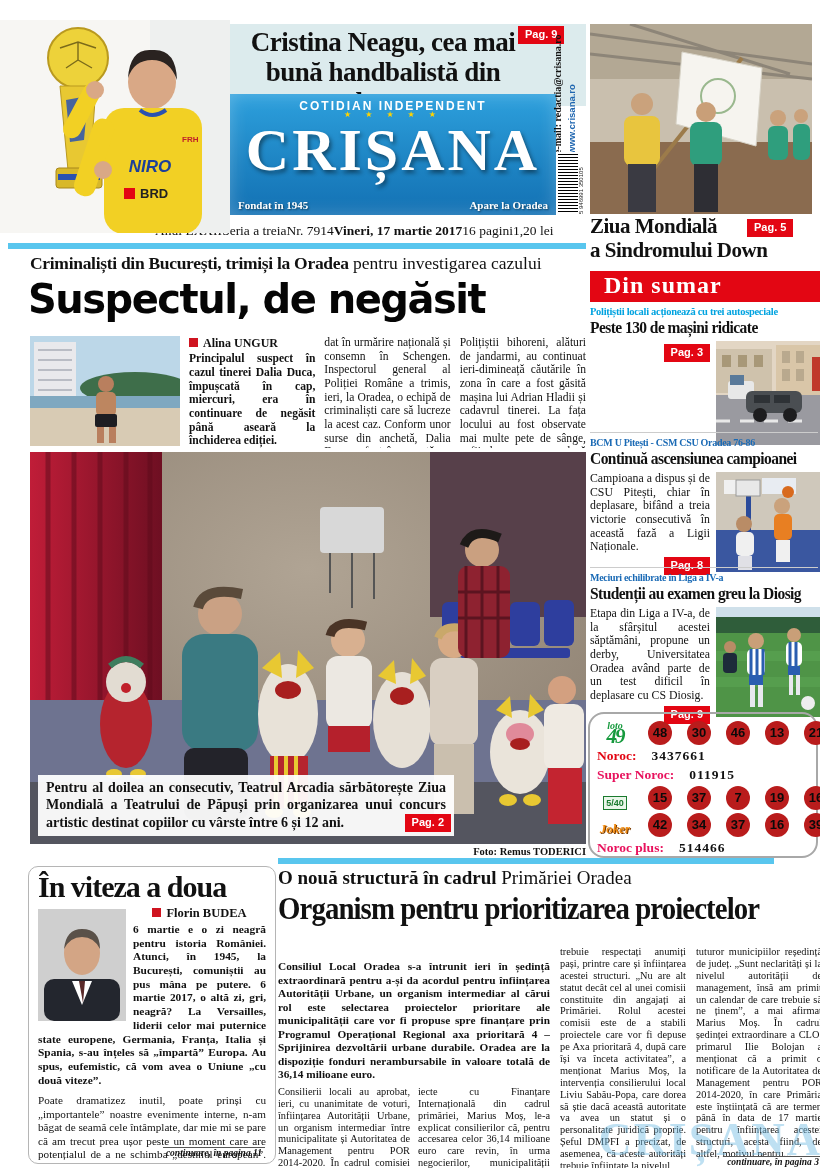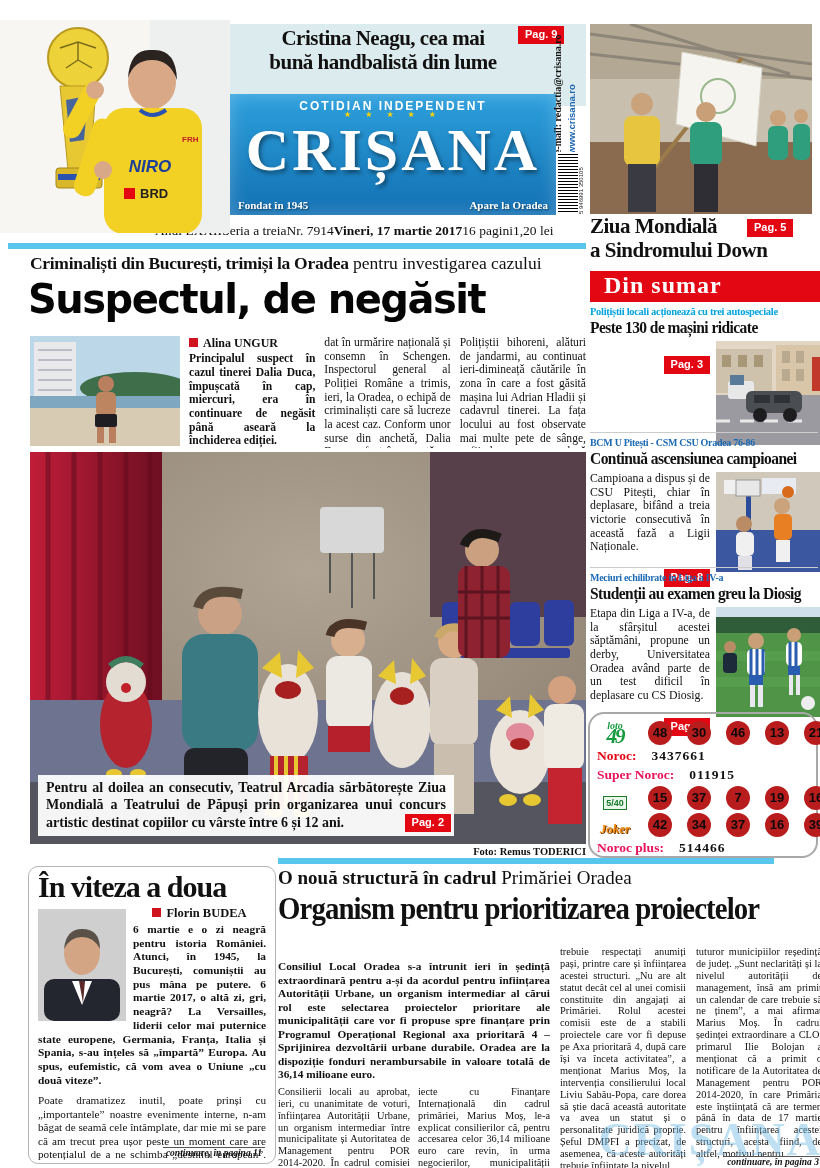--- a/index.html
+++ b/index.html
@@ -3,21 +3,21 @@
 <meta charset="utf-8">
 <style>
   *{margin:0;padding:0;box-sizing:border-box}
   html,body{background:#888}
   #page{position:relative;width:820px;height:1168px;margin:0 auto;background:#fff;
         font-family:"Liberation Serif",serif;color:#111;overflow:hidden}
   .abs{position:absolute}
   
   .banner-band{left:8px;top:24px;width:578px;height:82px;background:#dcebed}
   .banner-title{left:238px;top:27px;width:290px;text-align:center;font-weight:bold;
-                font-size:21px;line-height:1.12;letter-spacing:-0.5px}
+                font-size:27px;line-height:1.12;letter-spacing:-0.5px}
   .pag{display:inline-block;background:#e30613;color:#fff;
        font:bold 11px/1.45 "Liberation Sans",sans-serif;padding:1px 7px}
   .banner-badge{left:518px;top:26px}
   .masthead{left:230px;top:94px;width:326px;height:121px;
             background:linear-gradient(180deg,#2da0dd 0%,#1e85c4 55%,#1371b4 100%);
             box-shadow:inset 0 0 18px rgba(255,255,255,.25)}
   .tagline{left:0;top:5px;width:100%;text-align:center;color:#fff;
            font:bold 12px "Liberation Sans",sans-serif;letter-spacing:2px}
   .stars{left:0;top:16px;width:100%;text-align:center;color:#ffd400;font-size:8px;letter-spacing:6px}
   .mast-title{left:0;top:22px;width:100%;text-align:center;color:#fff;font-weight:bold;
@@ -60,21 +60,21 @@
   .dinsumar{left:590px;top:271px;width:230px;height:31px;background:#e30613;color:#fff;
             font-weight:bold;font-size:24px;padding:0 0 0 14px;line-height:29px;letter-spacing:1px}
   .sb-story{left:590px;width:230px}
   .sb-kicker{font-weight:bold;font-size:10px;letter-spacing:-0.3px;white-space:nowrap}
   .k-cyan{color:#00a3e0;font-size:10.5px}
   .k-blue{color:#1a6ab5}
   .sb-head{font-weight:bold;font-size:16.5px;letter-spacing:-0.6px;white-space:nowrap;
            transform:scaleX(.94);transform-origin:left;margin:1px 0 3px}
   .sb-body{display:flex;gap:6px}
   .sb-text{width:120px;font-size:11.8px;line-height:1.16;text-align:justify}
-  .sb-badge{text-align:right;margin-top:15px}
+  .sb-badge{text-align:right;margin-top:3px}
   .sb-photo{width:104px;flex:none}
   .sep{left:590px;width:228px;height:1px;background:#ccc}
   
   .lotto{left:588px;top:712px;width:230px;height:146px;border:2px solid #a8a8a8;border-radius:16px;
          padding:7px 7px 4px}
   .lrow{display:flex;align-items:flex-end;gap:15px;margin-bottom:3px}
   .lnum{width:24px;height:24px;border-radius:50%;background:#b91c1c;color:#0a0a0a;flex:none;
         font:bold 13px/24px "Liberation Sans",sans-serif;text-align:center}
   .llogo{width:36px;flex:none;text-align:center}
   .logo49{color:#179a3e;font-weight:bold;font-style:italic;line-height:.75;font-size:10px}

